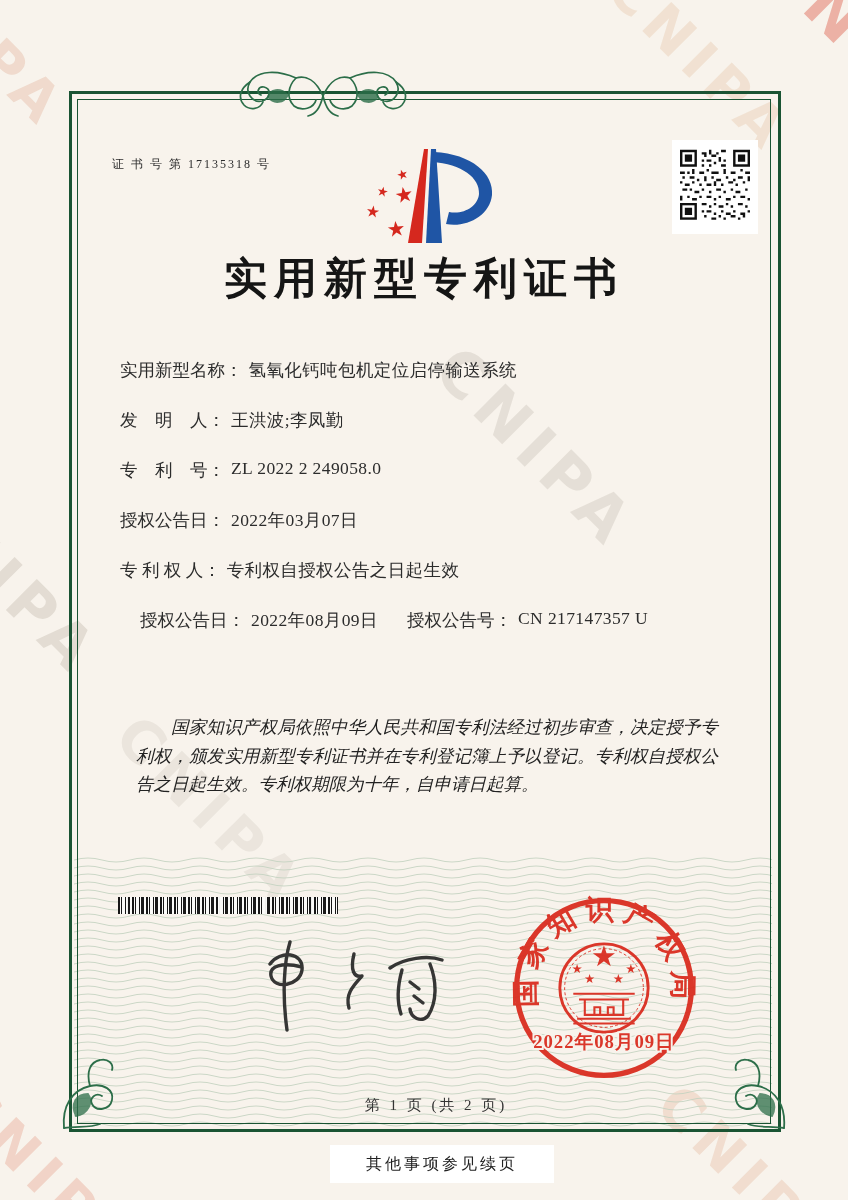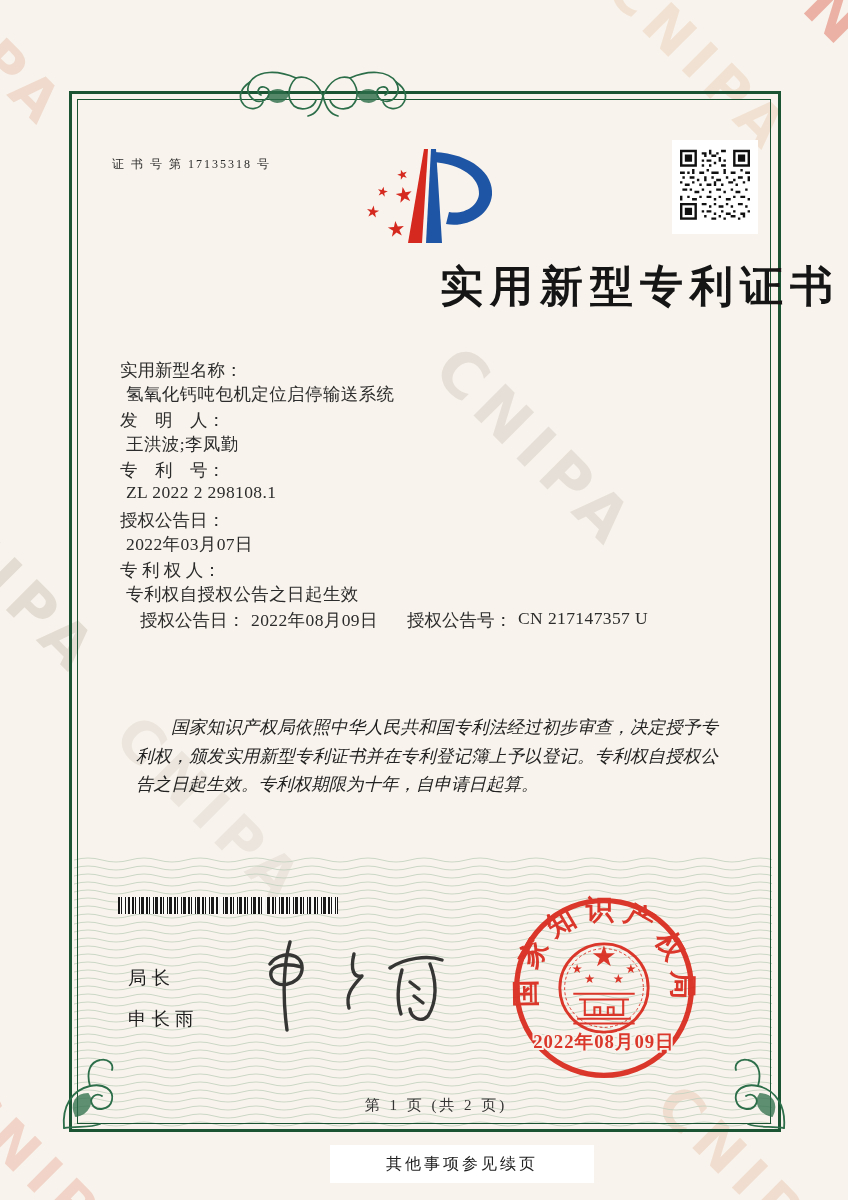--- a/index.html
+++ b/index.html
@@ -27,42 +27,42 @@
 
   .cert-no{left:112px;top:156px;font-size:12px;letter-spacing:2px;}
   .logo{left:362px;top:140px;}
   .qr-box{left:672px;top:140px;width:86px;height:94px;background:#fff;}
   .qr-box svg{margin:9px 0 0 8px;}
 
   .title{left:0;right:0;top:250px;text-align:center;font-size:43px;font-weight:700;
          letter-spacing:7px;color:#151515;}
 
   .fields{left:120px;top:358px;width:618px;font-size:17.5px;}
-  .field-row{height:50px;display:flex;align-items:flex-start;flex-direction:column;}
+  .field-row{height:50px;display:flex;align-items:flex-start;}
   .f-label{white-space:pre;}
   .f-value{margin-left:6px;letter-spacing:.4px;}
   .grant-row{position:relative;height:50px;margin-left:20px;}
   .grant-first{display:flex;}
   .grant-second{position:absolute;left:267px;top:0;display:flex;text-align:right;}
 
   .body-text{left:120px;top:697px;width:614px;font-size:17.5px;line-height:28.6px;
              text-align:justify;font-style:italic;color:#222;}
   .body-text p{margin:16px;text-indent:2em;}
 
   .barcode{left:118px;top:897px;width:220px;height:17px;background-color:#fbfbf9;
     background-image:
       repeating-linear-gradient(90deg, transparent 0 9px, rgba(251,251,249,.95) 9px 10px, transparent 10px 23px),
       repeating-linear-gradient(90deg,#161616 0 2px,#fbfbf9 2px 3px,#161616 3px 4px,#fbfbf9 4px 7px,#161616 7px 8px,#fbfbf9 8px 9px,#1a1a1a 9px 12px,#fbfbf9 12px 14px);}
 
   .director{left:128px;top:958px;font-size:18.5px;letter-spacing:5px;line-height:41px;color:#1e1e1e;}
   .sig{left:252px;top:928px;}
   .seal{left:508px;top:892px;}
 
   .page-ind{left:0;right:0;top:1096px;text-align:center;font-size:15px;letter-spacing:3px;color:#333;padding-left:24px;}
-  .note{left:330px;top:1145px;width:264px;height:38px;background:#ffffff;display:flex;
+  .note{left:330px;top:1145px;width:224px;height:38px;background:#ffffff;display:flex;
         align-items:center;justify-content:center;font-size:16px;letter-spacing:3px;color:#222;}
 </style>
 </head>
 <body>
 
 <div class="page">
 
   <span class="wm wm1">CNIPA</span>
   <span class="wm wm2">CNIPA</span>
   <span class="wm wm3">CNIPA</span>
@@ -134,34 +134,34 @@
         <path d="M2,2h3v3h-3z M24,2h3v3h-3z M2,24h3v3h-3z" fill="#111" stroke="#fff" stroke-width="0"></path>
         <path d="M1,1h5v5h-5z" fill="#fff"></path>
           <path d="M23,1h5v5h-5z" fill="#fff"></path>
           <path d="M1,23h5v5h-5z" fill="#fff"></path>
         <path d="M2,2h3v3h-3z M24,2h3v3h-3z M2,24h3v3h-3z"></path>
         <path d="M9,1h2v1h-2z M12,0h1v2h-1z M15,1h1v1h-1z M17,0h2v1h-2z M10,2h1v1h-1z M13,2h2v1h-2z M16,3h1v2h-1z M9,4h1v1h-1z M11,4h2v1h-2z M18,4h1v1h-1z M9,6h1v1h-1z M12,6h1v1h-1z M14,5h1v1h-1z M17,6h2v1h-2z M0,9h2v1h-2z M3,9h1v1h-1z M5,8h1v2h-1z M8,9h2v1h-2z M11,8h1v1h-1z M13,9h3v1h-3z M18,8h1v2h-1z M21,9h2v1h-2z M25,8h1v1h-1z M27,9h2v1h-2z M1,11h1v1h-1z M4,11h2v1h-2z M7,12h1v1h-1z M10,11h1v2h-1z M13,11h1v1h-1z M15,12h2v1h-2z M19,11h1v1h-1z M22,12h1v1h-1z M24,11h2v1h-2z M28,11h1v2h-1z M0,13h1v1h-1z M2,14h2v1h-2z M5,13h1v1h-1z M8,14h1v1h-1z M11,14h2v1h-2z M14,13h1v2h-1z M17,14h1v1h-1z M20,13h2v1h-2z M23,14h1v1h-1z M26,13h1v1h-1z M1,16h2v1h-2z M4,16h1v1h-1z M6,17h2v1h-2z M9,16h1v1h-1z M12,17h1v1h-1z M15,16h2v1h-2z M18,17h1v1h-1z M21,16h1v1h-1z M23,17h2v1h-2z M27,16h1v1h-1z M0,19h1v2h-1z M3,19h1v1h-1z M5,20h2v1h-2z M8,19h1v1h-1z M11,19h2v1h-2z M14,20h1v1h-1z M16,19h1v1h-1z M19,20h2v1h-2z M22,19h1v1h-1z M25,19h2v1h-2z M28,20h1v1h-1z M9,22h2v1h-2z M12,23h1v1h-1z M14,22h1v1h-1z M16,23h2v1h-2z M19,22h1v1h-1z M21,23h1v1h-1z M24,22h2v1h-2z M27,23h1v1h-1z M9,25h1v1h-1z M11,25h2v1h-2z M14,26h1v1h-1z M17,25h1v1h-1z M19,26h2v1h-2z M22,25h1v1h-1z M25,26h2v1h-2z M28,25h1v1h-1z M10,27h1v1h-1z M13,28h2v1h-2z M16,27h1v1h-1z M18,28h1v1h-1z M21,27h2v1h-2z M24,28h1v1h-1z M26,27h1v1h-1z"></path>
       </g>
     </svg>
   </div>
 
-  <h1 class="abs title" style="margin:8px;text-align:right;">实用新型专利证书</h1>
+  <h1 class="abs title" style="margin:0;">实用新型专利证书</h1>
 
   <div class="abs fields">
     <div class="field-row">
       <span class="f-label">实用新型名称：</span>
       <span class="f-value">氢氧化钙吨包机定位启停输送系统</span>
     </div>
     <div class="field-row">
       <span class="f-label">发　明　人：</span>
       <span class="f-value">王洪波;李凤勤</span>
     </div>
     <div class="field-row">
       <span class="f-label">专　利　号：</span>
-      <span class="f-value">ZL 2022 2 298108.1</span>
+      <span class="f-value">ZL 2022 2 249058.0</span>
     </div>
     <div class="field-row">
       <span class="f-label">授权公告日：</span>
       <span class="f-value">2022年03月07日</span>
     </div>
     <div class="field-row">
       <span class="f-label">专 利 权 人：</span>
       <span class="f-value">专利权自授权公告之日起生效</span>
     </div>
     <div class="grant-row">
@@ -175,24 +175,20 @@
       </div>
     </div>
   </div>
 
   <div class="abs body-text">
     <p>国家知识产权局依照中华人民共和国专利法经过初步审查，决定授予专利权，颁发实用新型专利证书并在专利登记簿上予以登记。专利权自授权公告之日起生效。专利权期限为十年，自申请日起算。</p>
   </div>
 
   <div class="abs barcode"></div>
 
-  <div class="abs director">
-    <div>局长</div>
-    <div>申长雨</div>
-  </div>
 
   <svg class="abs sig" width="210" height="115" viewBox="0 0 210 115">
     <g stroke="#262626" stroke-width="3.4" fill="none" stroke-linecap="round" stroke-linejoin="round" opacity=".92">
       <path d="M38,14 C32,34 30,66 35,102"></path>
       <path d="M18,36 C28,22 52,24 50,42 C48,58 22,62 19,48 C17,38 30,34 50,39"></path>
       <path d="M102,26 C98,42 102,50 110,48 C101,58 93,66 97,80"></path>
       <path d="M138,40 C152,30 176,27 190,32"></path>
       <path d="M150,42 C145,60 145,74 149,86"></path>
       <path d="M178,36 C185,54 185,74 176,88 C169,95 159,90 158,81"></path>
       <path d="M158,54 l9,7"></path>

